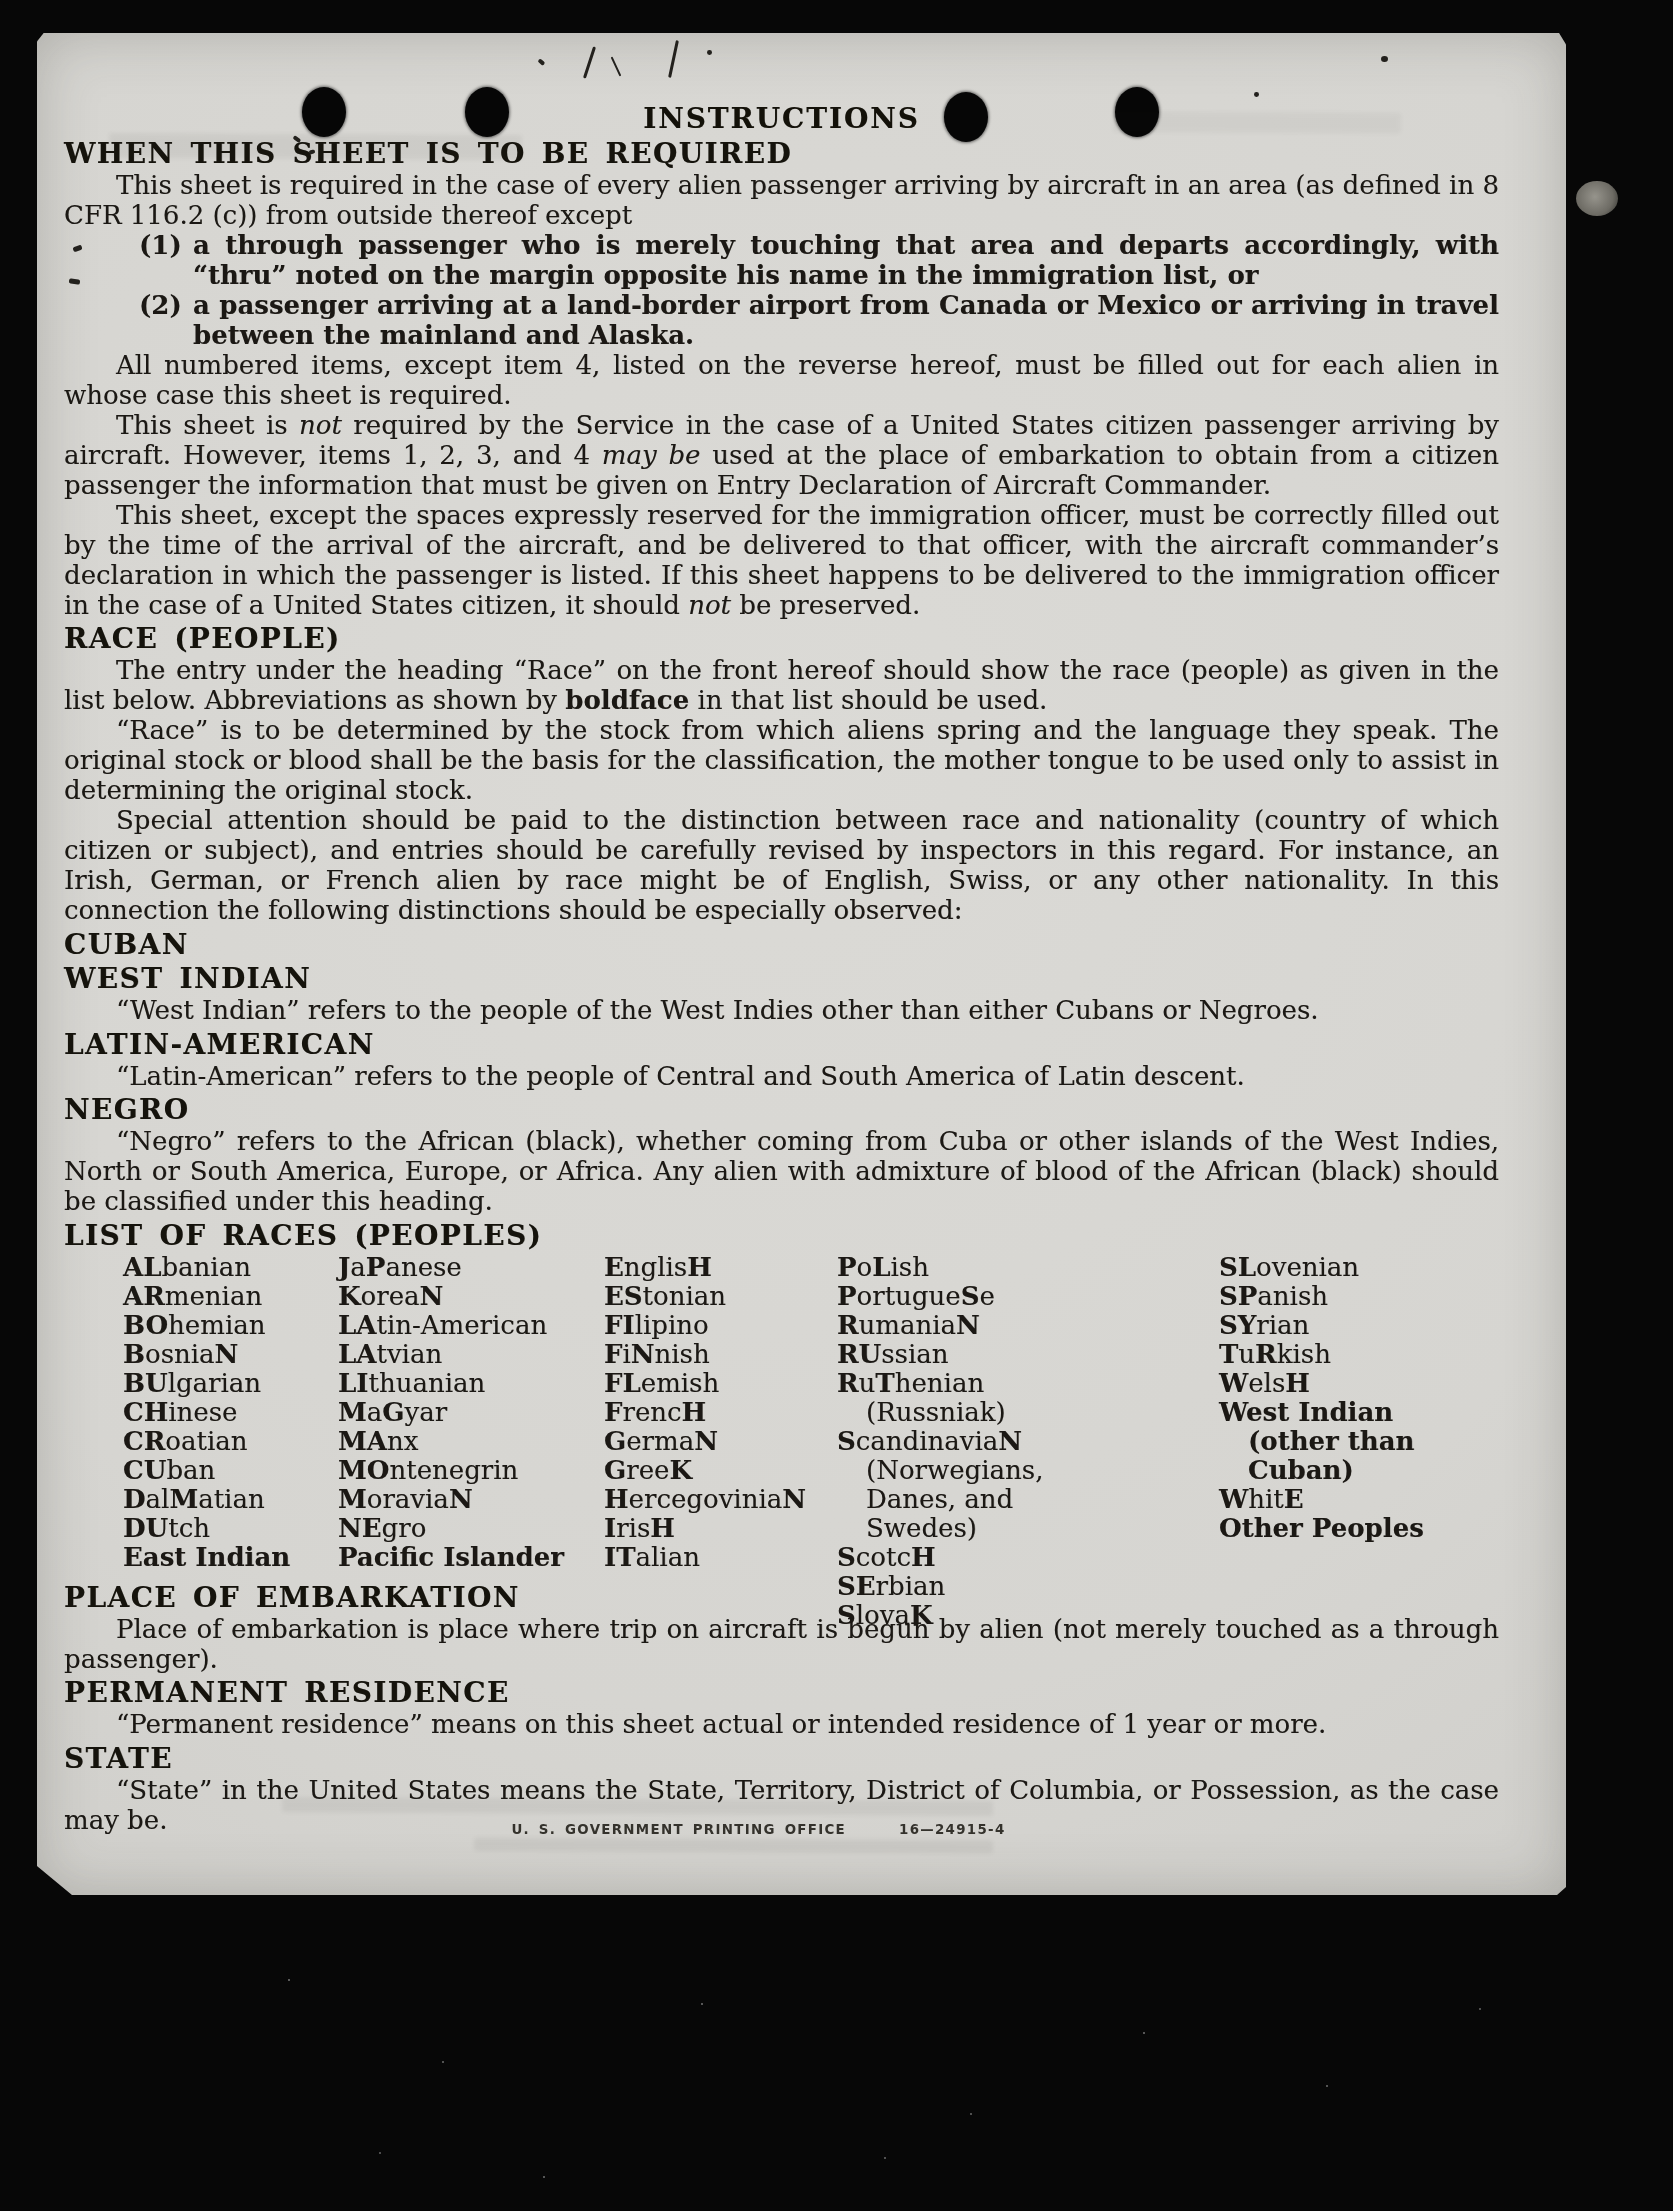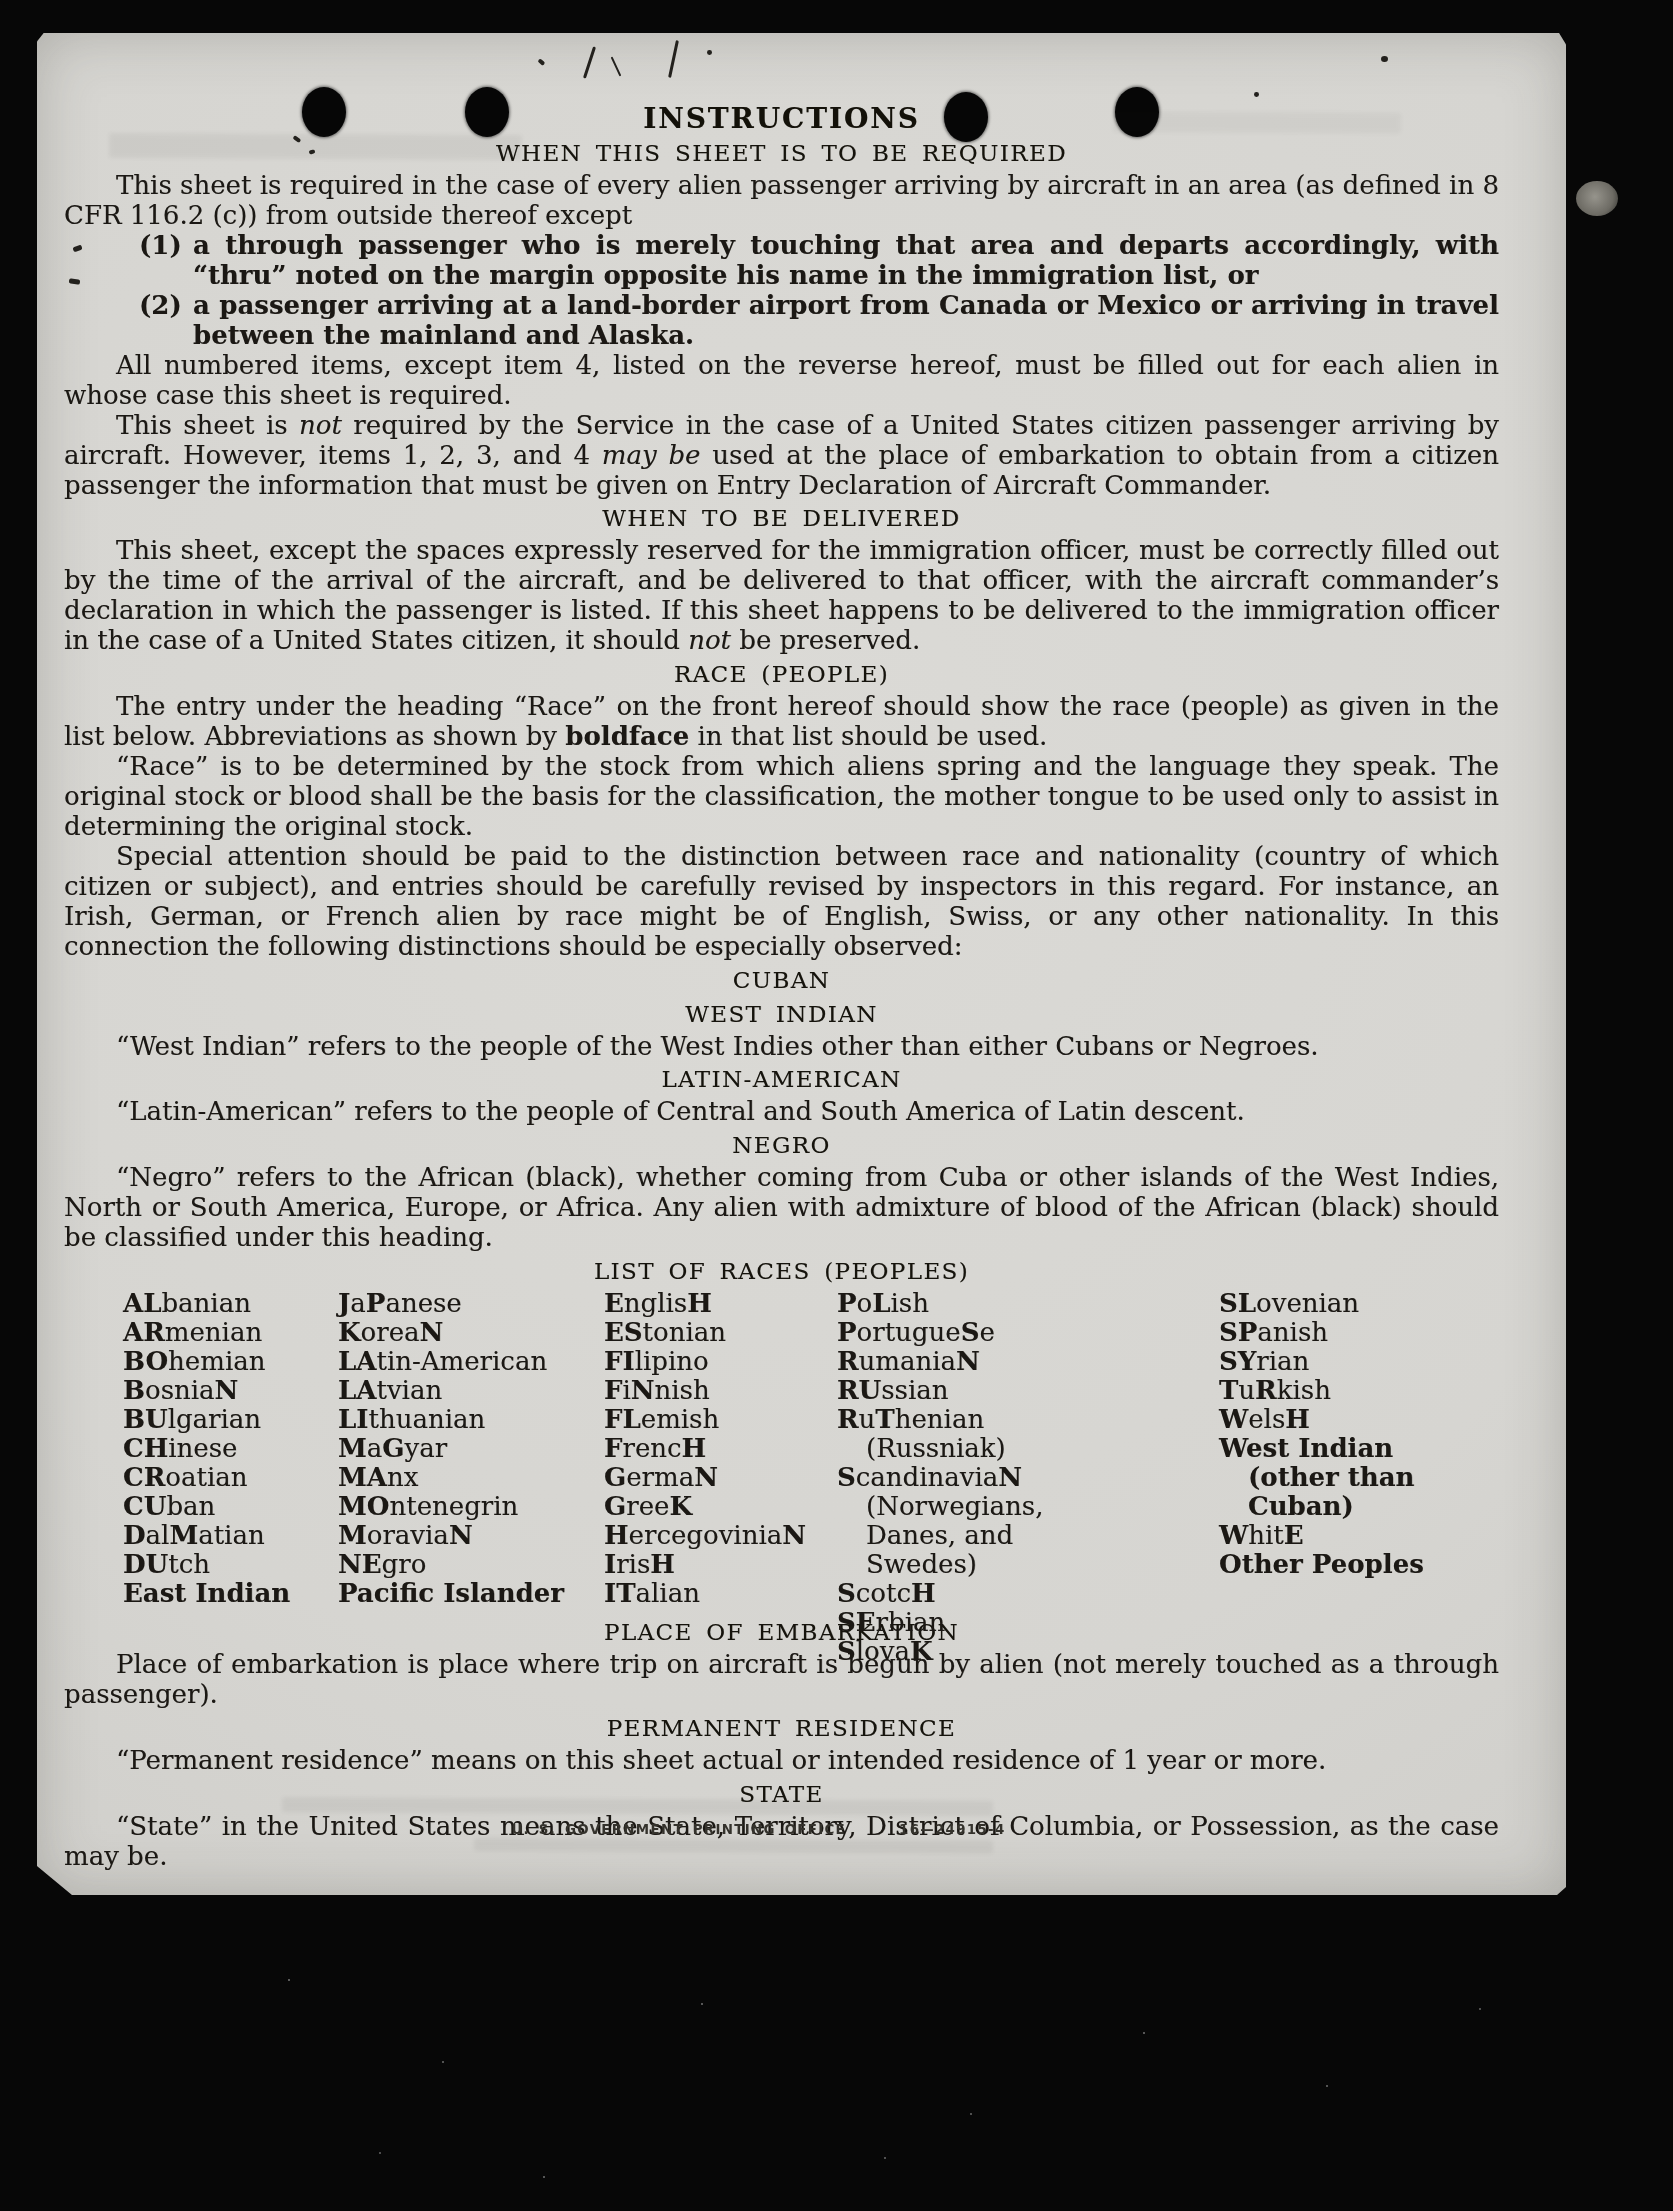--- a/index.html
+++ b/index.html
@@ -19,21 +19,21 @@
   .content{
     padding:71px 67px 0 27px;
     font-size:26px;line-height:30px;
     text-shadow:0.3px 0.3px 0 rgba(25,22,16,.35);
   }
   .doc-title{
     text-align:center;font-weight:700;font-size:28px;letter-spacing:1.9px;
     word-spacing:3.8px;margin-bottom:4.8px;color:#131109;
   }
   .shead{
-    text-align:center;font-weight:400;font-size:23px;letter-spacing:1.4px;
+    font-weight:700;font-size:28px;letter-spacing:1.4px;
     word-spacing:4.8px;margin:4.8px 0 1.9px 0;color:#15130c;line-height:29px;
   }
   .para{text-align:justify;text-indent:52px;}
   .item{text-align:justify;padding-left:129px;text-indent:-54px;font-weight:bold;}
   .item .num{display:inline-block;width:54px;text-indent:0;}
   .races{position:relative;height:325px;margin-top:2.9px;}
   .races .col{position:absolute;top:0;line-height:29px;}
   .races .col:nth-child(1){left:59px;width:226px;}
   .races .col:nth-child(2){left:274px;width:259px;}
   .races .col:nth-child(3){left:540px;width:231px;}
@@ -84,21 +84,20 @@
 
   <div class="content" id="content">
     <div class="doc-title">INSTRUCTIONS</div>
 
   <div class="shead">WHEN THIS SHEET IS TO BE REQUIRED</div>
       <div class="para">This sheet is required in the case of every alien passenger arriving by aircraft in an area (as defined in 8 CFR 116.2 (c)) from outside thereof except</div>
       <div class="item"><span class="num">(1)</span>a through passenger who is merely touching that area and departs accordingly, with “thru” noted on the margin opposite his name in the immigration list, or</div>
       <div class="item"><span class="num">(2)</span>a passenger arriving at a land-border airport from Canada or Mexico or arriving in travel between the mainland and Alaska.</div>
       <div class="para">All numbered items, except item 4, listed on the reverse hereof, must be filled out for each alien in whose case this sheet is required.</div>
       <div class="para">This sheet is <i>not</i> required by the Service in the case of a United States citizen passenger arriving by aircraft.  However, items 1, 2, 3, and 4 <i>may be</i> used at the place of embarkation to obtain from a citizen passenger the information that must be given on Entry Declaration of Aircraft Commander.</div>
-      <div class="shead">WHEN TO BE DELIVERED</div>
       <div class="para">This sheet, except the spaces expressly reserved for the immigration officer, must be correctly filled out by the time of the arrival of the aircraft, and be delivered to that officer, with the aircraft commander’s declaration in which the passenger is listed.  If this sheet happens to be delivered to the immigration officer in the case of a United States citizen, it should <i>not</i> be preserved.</div>
       <div class="shead">RACE (PEOPLE)</div>
       <div class="para">The entry under the heading “Race” on the front hereof should show the race (people) as given in the list below.  Abbreviations as shown by <b>boldface</b> in that list should be used.</div>
       <div class="para">“Race” is to be determined by the stock from which aliens spring and the language they speak.  The original stock or blood shall be the basis for the classification, the mother tongue to be used only to assist in determining the original stock.</div>
       <div class="para">Special attention should be paid to the distinction between race and nationality (country of which citizen or subject), and entries should be carefully revised by inspectors in this regard.  For instance, an Irish, German, or French alien by race might be of English, Swiss, or any other nationality.  In this connection the following distinctions should be especially observed:</div>
       <div class="shead">CUBAN</div>
       <div class="shead">WEST INDIAN</div>
       <div class="para">“West Indian” refers to the people of the West Indies other than either Cubans or Negroes.</div>
       <div class="shead">LATIN-AMERICAN</div>
       <div class="para">“Latin-American” refers to the people of Central and South America of Latin descent.</div>

